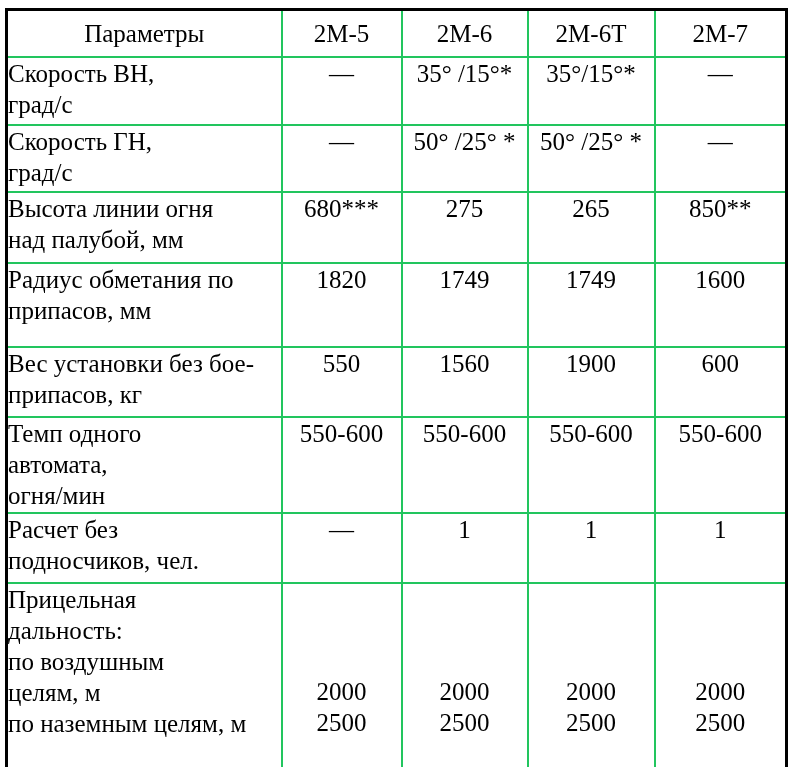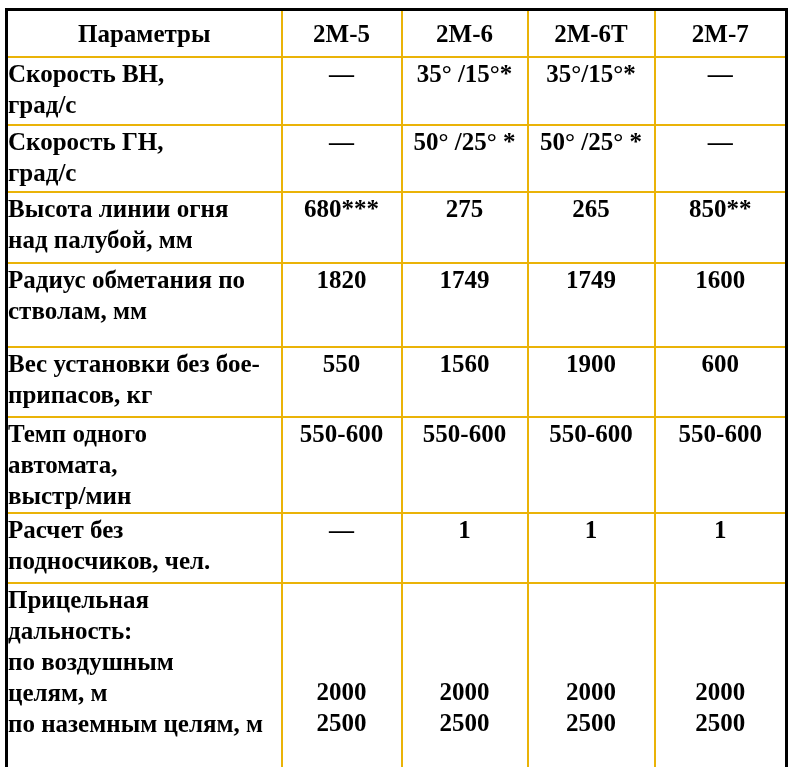--- a/index.html
+++ b/index.html
@@ -22,23 +22,23 @@
     left: 5px;
     top: 8px;
     width: 780px;
     border-collapse: collapse;
     table-layout: fixed;
     border: 3px solid #000000;
     font-size: 25px;
     line-height: 31px;
   }
   table.spec td, table.spec th {
-    border: 2px solid #eab308;
+    border: 2px solid #22c55e;
     padding: 0;
-    font-weight: bold;
+    font-weight: normal;
     overflow: hidden;
   }
   
   tr.head { height: 47px; }
   tr.head th {
     text-align: center;
     vertical-align: middle;
   }
   
   td.param {
@@ -142,21 +142,21 @@
           <td class="value">
             <div>265</div>
           </td>
           <td class="value">
             <div>850**</div>
           </td>
         </tr>
         <tr class="row-3">
           <td class="param">
             <div>Радиус обметания по</div>
-            <div>стволам, мм</div>
+            <div>припасов, мм</div>
           </td>
           <td class="value">
             <div>1820</div>
           </td>
           <td class="value">
             <div>1749</div>
           </td>
           <td class="value">
             <div>1749</div>
           </td>
@@ -179,21 +179,21 @@
             <div>1900</div>
           </td>
           <td class="value">
             <div>600</div>
           </td>
         </tr>
         <tr class="row-5">
           <td class="param">
             <div>Темп одного</div>
             <div>автомата,</div>
-            <div>выстр/мин</div>
+            <div>огня/мин</div>
           </td>
           <td class="value">
             <div>550-600</div>
           </td>
           <td class="value">
             <div>550-600</div>
           </td>
           <td class="value">
             <div>550-600</div>
           </td>

